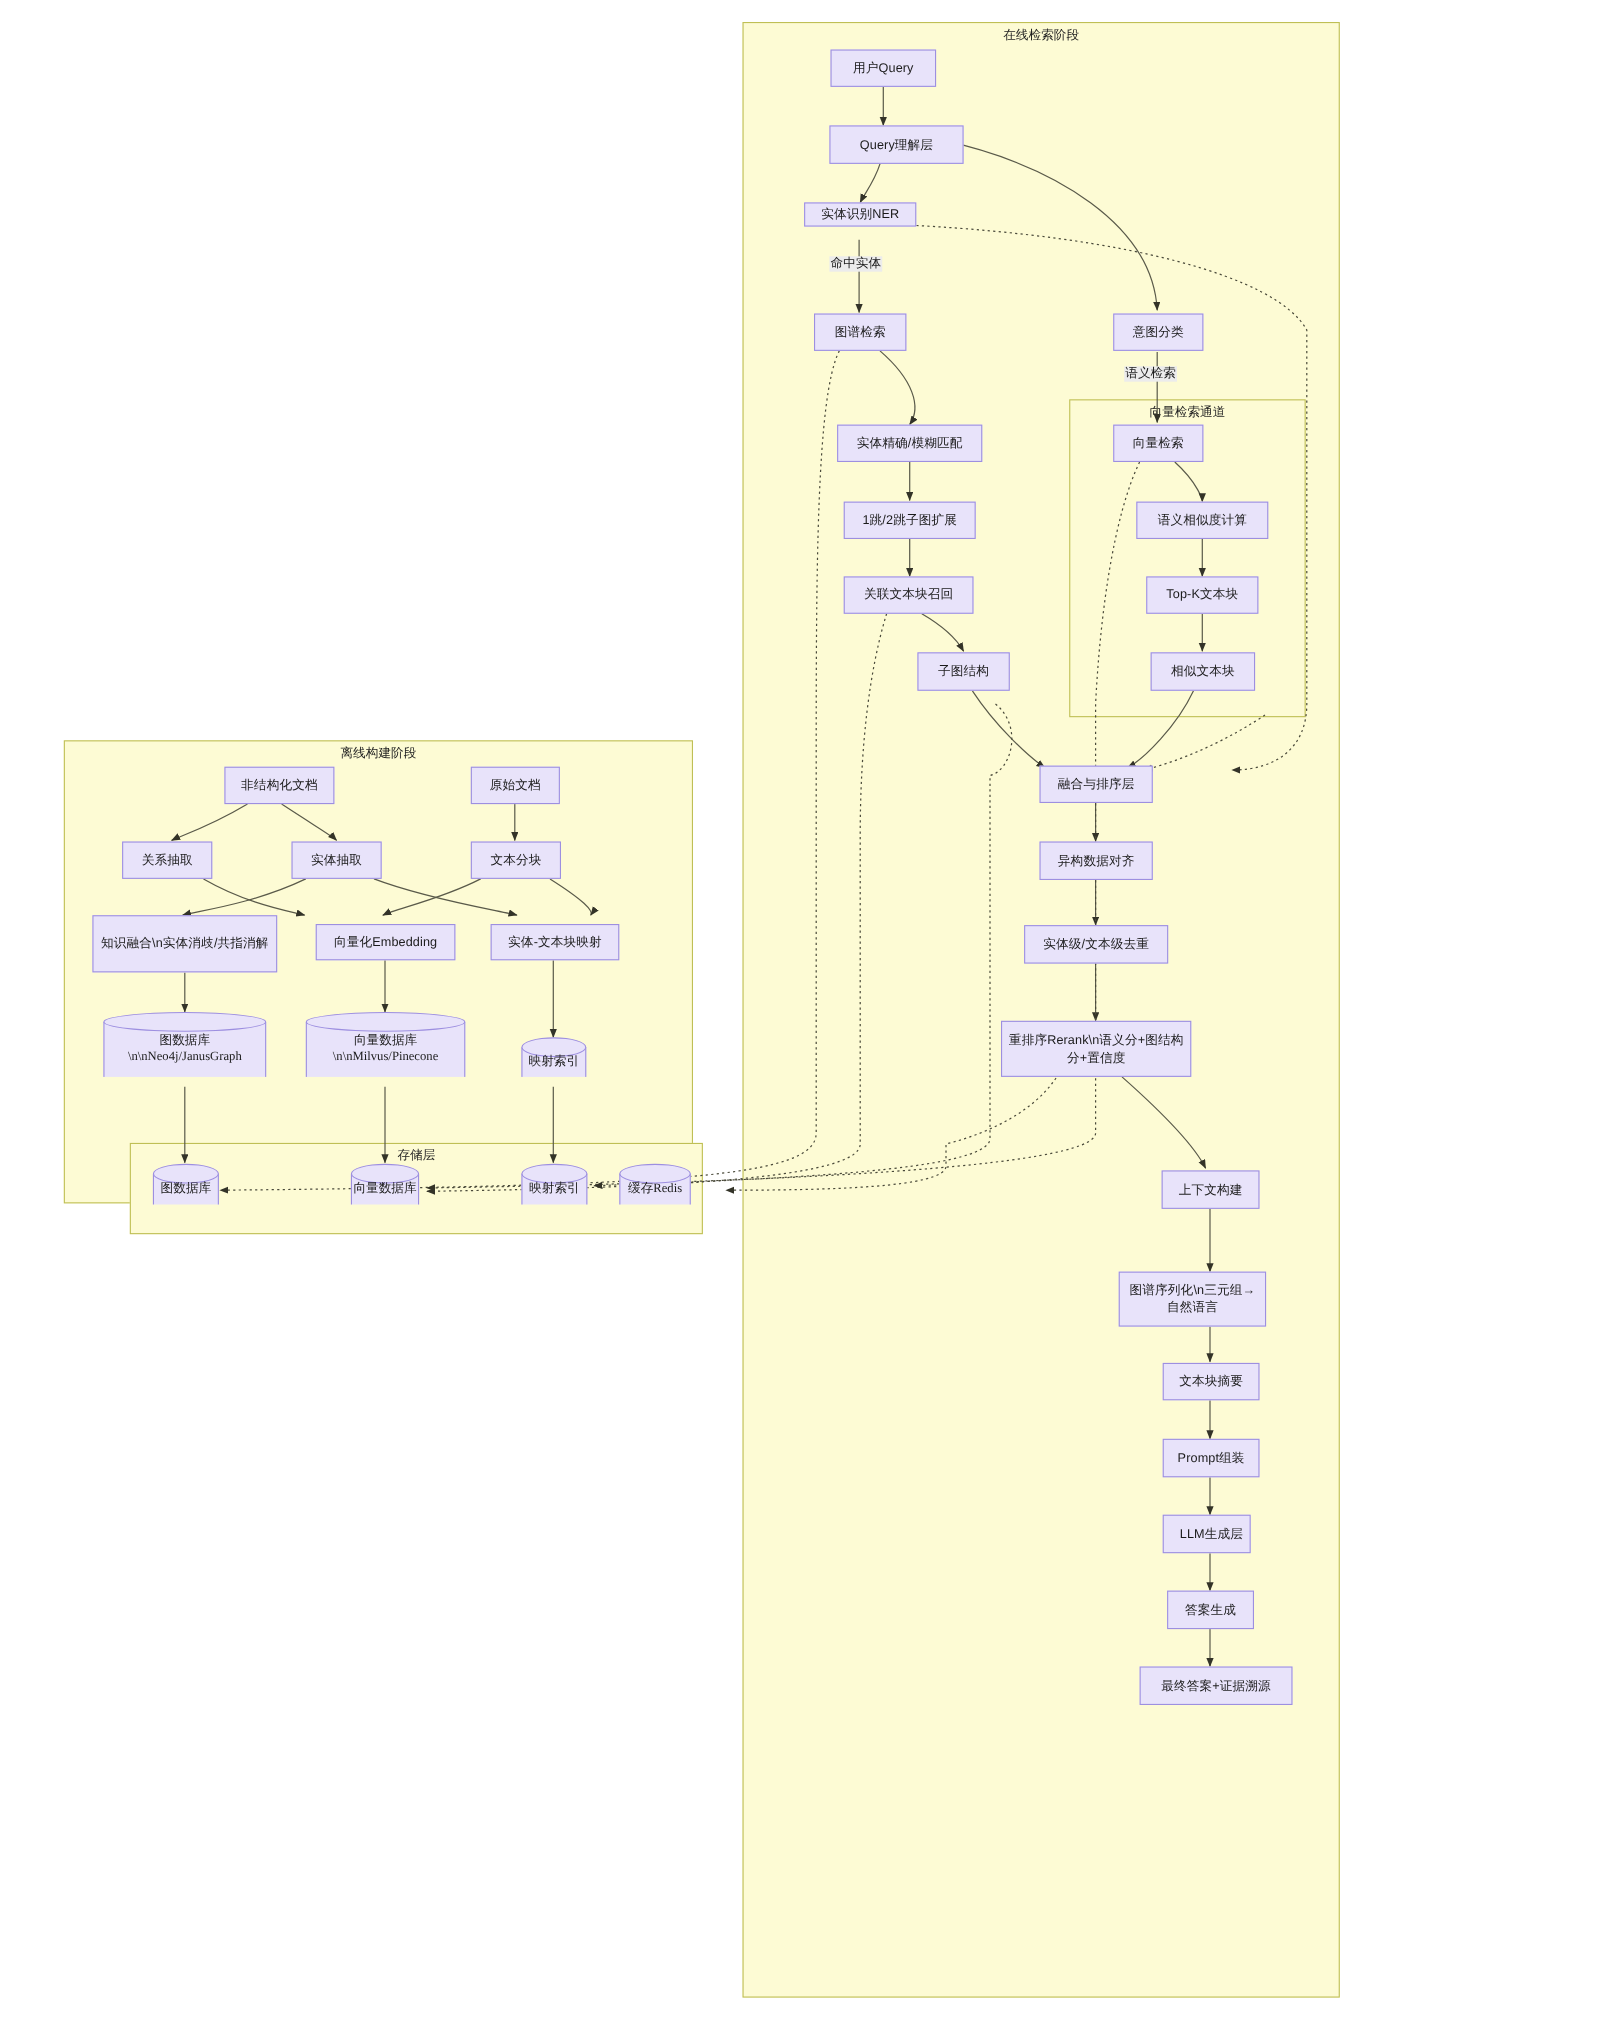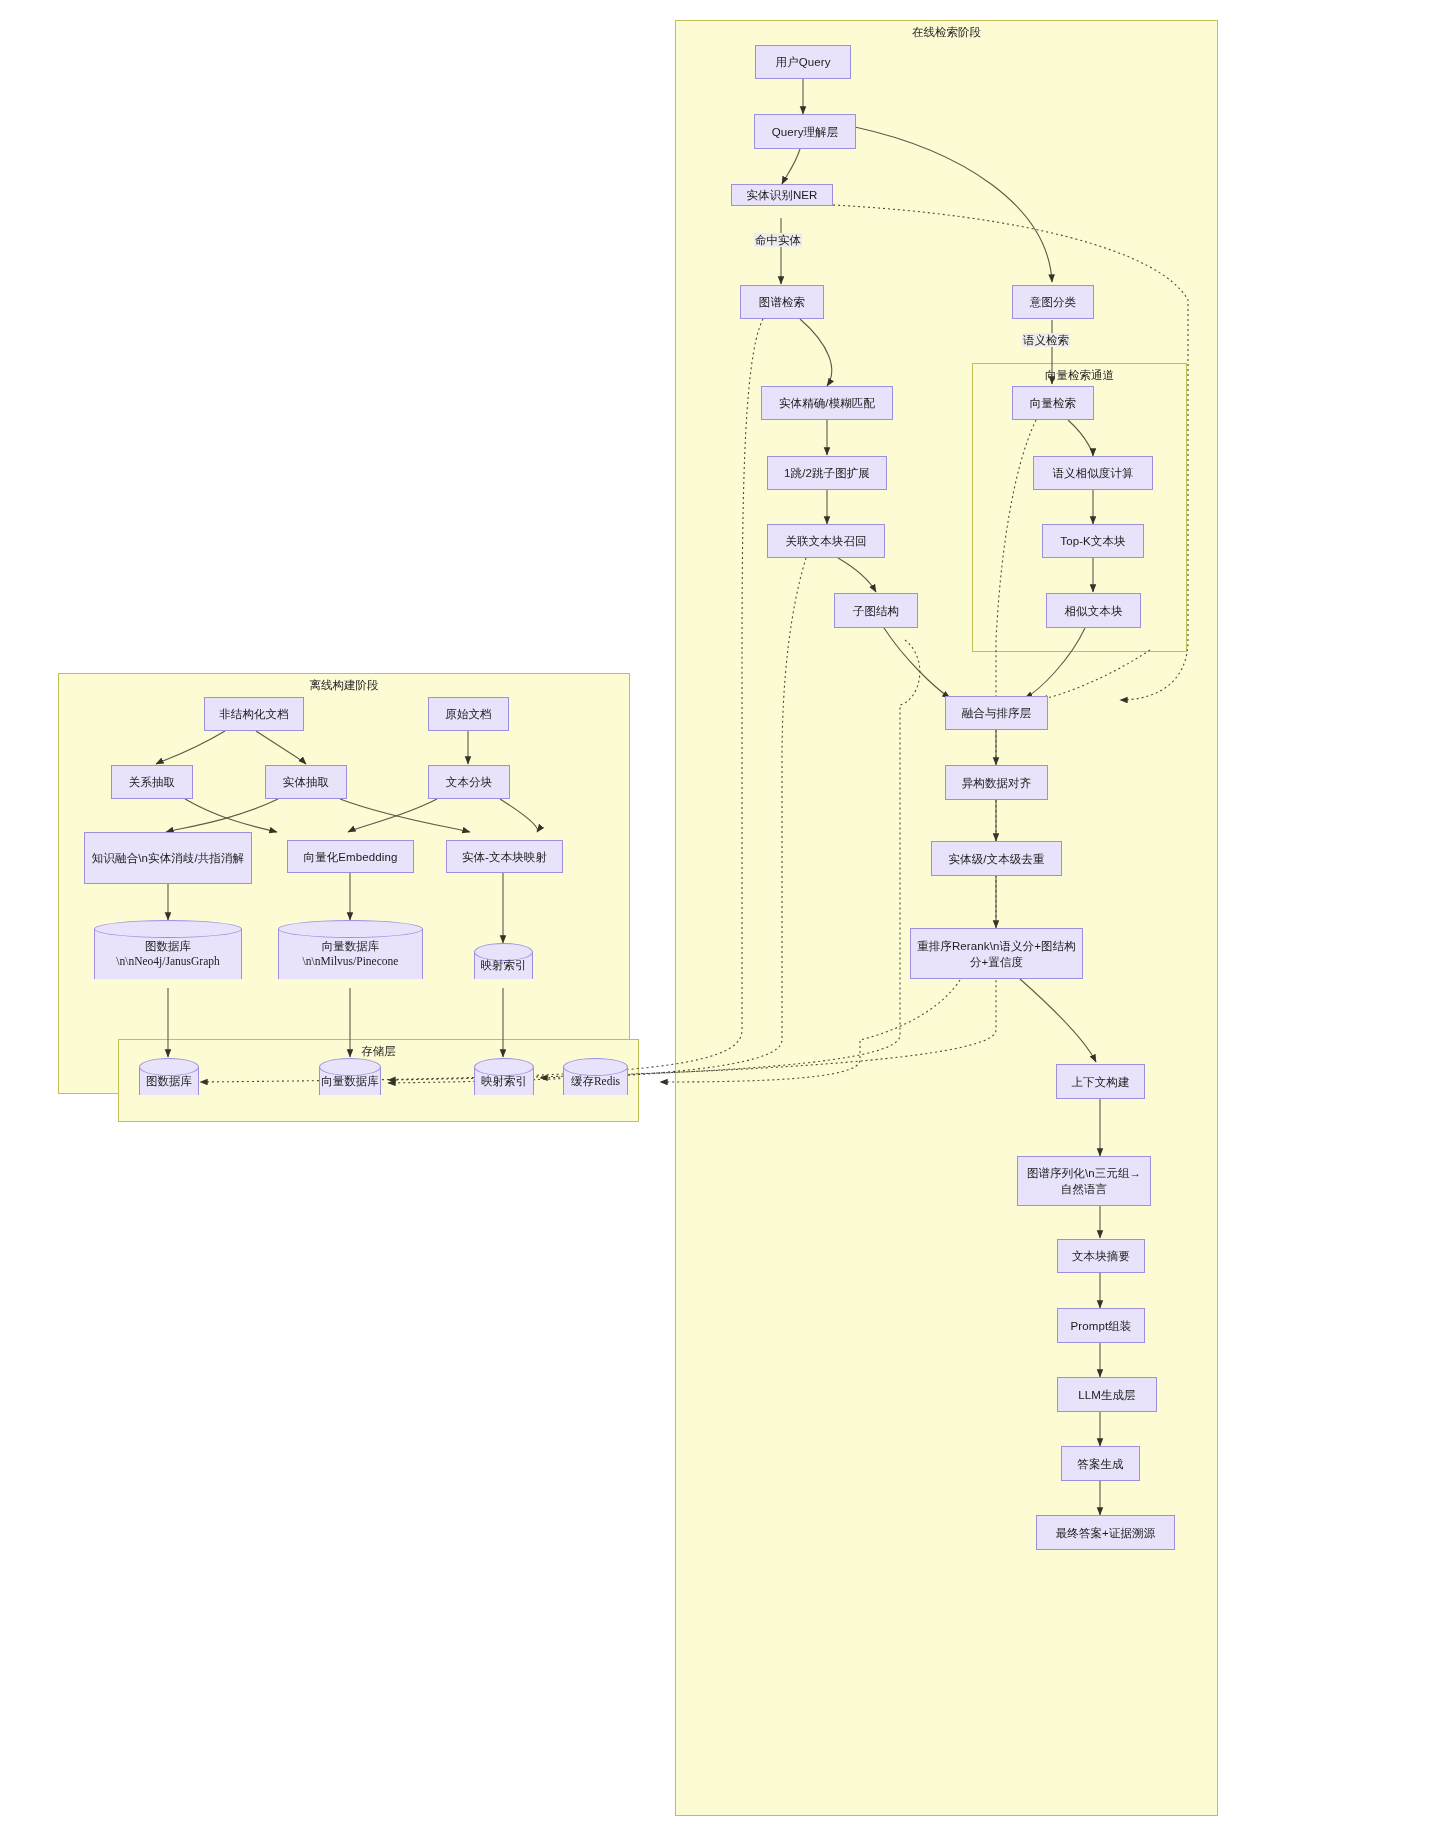--- a/index.html
+++ b/index.html
@@ -203,21 +203,21 @@
       <path d="M960,980 C940,1010 900,1030 860,1040 L860,1060 C860,1080 750,1082 660,1082"></path>
 
       <path d="M1150,650 C1120,670 1080,690 1040,700"></path>
     </g>
   </svg>
 
   <div class="node" style="left:755px; top:45px; width:96px; height:34px;">
     <span>用户Query</span>
   </div>
 
-  <div class="node" style="left:754px; top:114px; width:102px; height:35px;">
+  <div class="node" style="left:754px; top:114px; width:122px; height:35px;">
     <span>Query理解层</span>
   </div>
 
   <div class="node" style="left:731px; top:184px; width:102px; height:22px;">
     <span>实体识别NER</span>
   </div>
 
   <div class="edge-label" style="left:754px; top:233px;"><span>命中实体</span></div>
 
   <div class="node" style="left:1012px; top:285px; width:82px; height:34px;">
@@ -287,21 +287,21 @@
   </div>
 
   <div class="node" style="left:1057px; top:1239px; width:88px; height:34px;">
     <span>文本块摘要</span>
   </div>
 
   <div class="node" style="left:1057px; top:1308px; width:88px; height:35px;">
     <span>Prompt组装</span>
   </div>
 
-  <div class="node" style="left:1057px; top:1377px; width:100px; height:35px;">
+  <div class="node" style="left:1057px; top:1377px; width:80px; height:35px;justify-content:flex-end;">
     <span>LLM生成层</span>
   </div>
 
   <div class="node" style="left:1061px; top:1446px; width:79px; height:35px;">
     <span>答案生成</span>
   </div>
 
   <div class="node" style="left:1036px; top:1515px; width:139px; height:35px;">
     <span>最终答案+证据溯源</span>
   </div>

